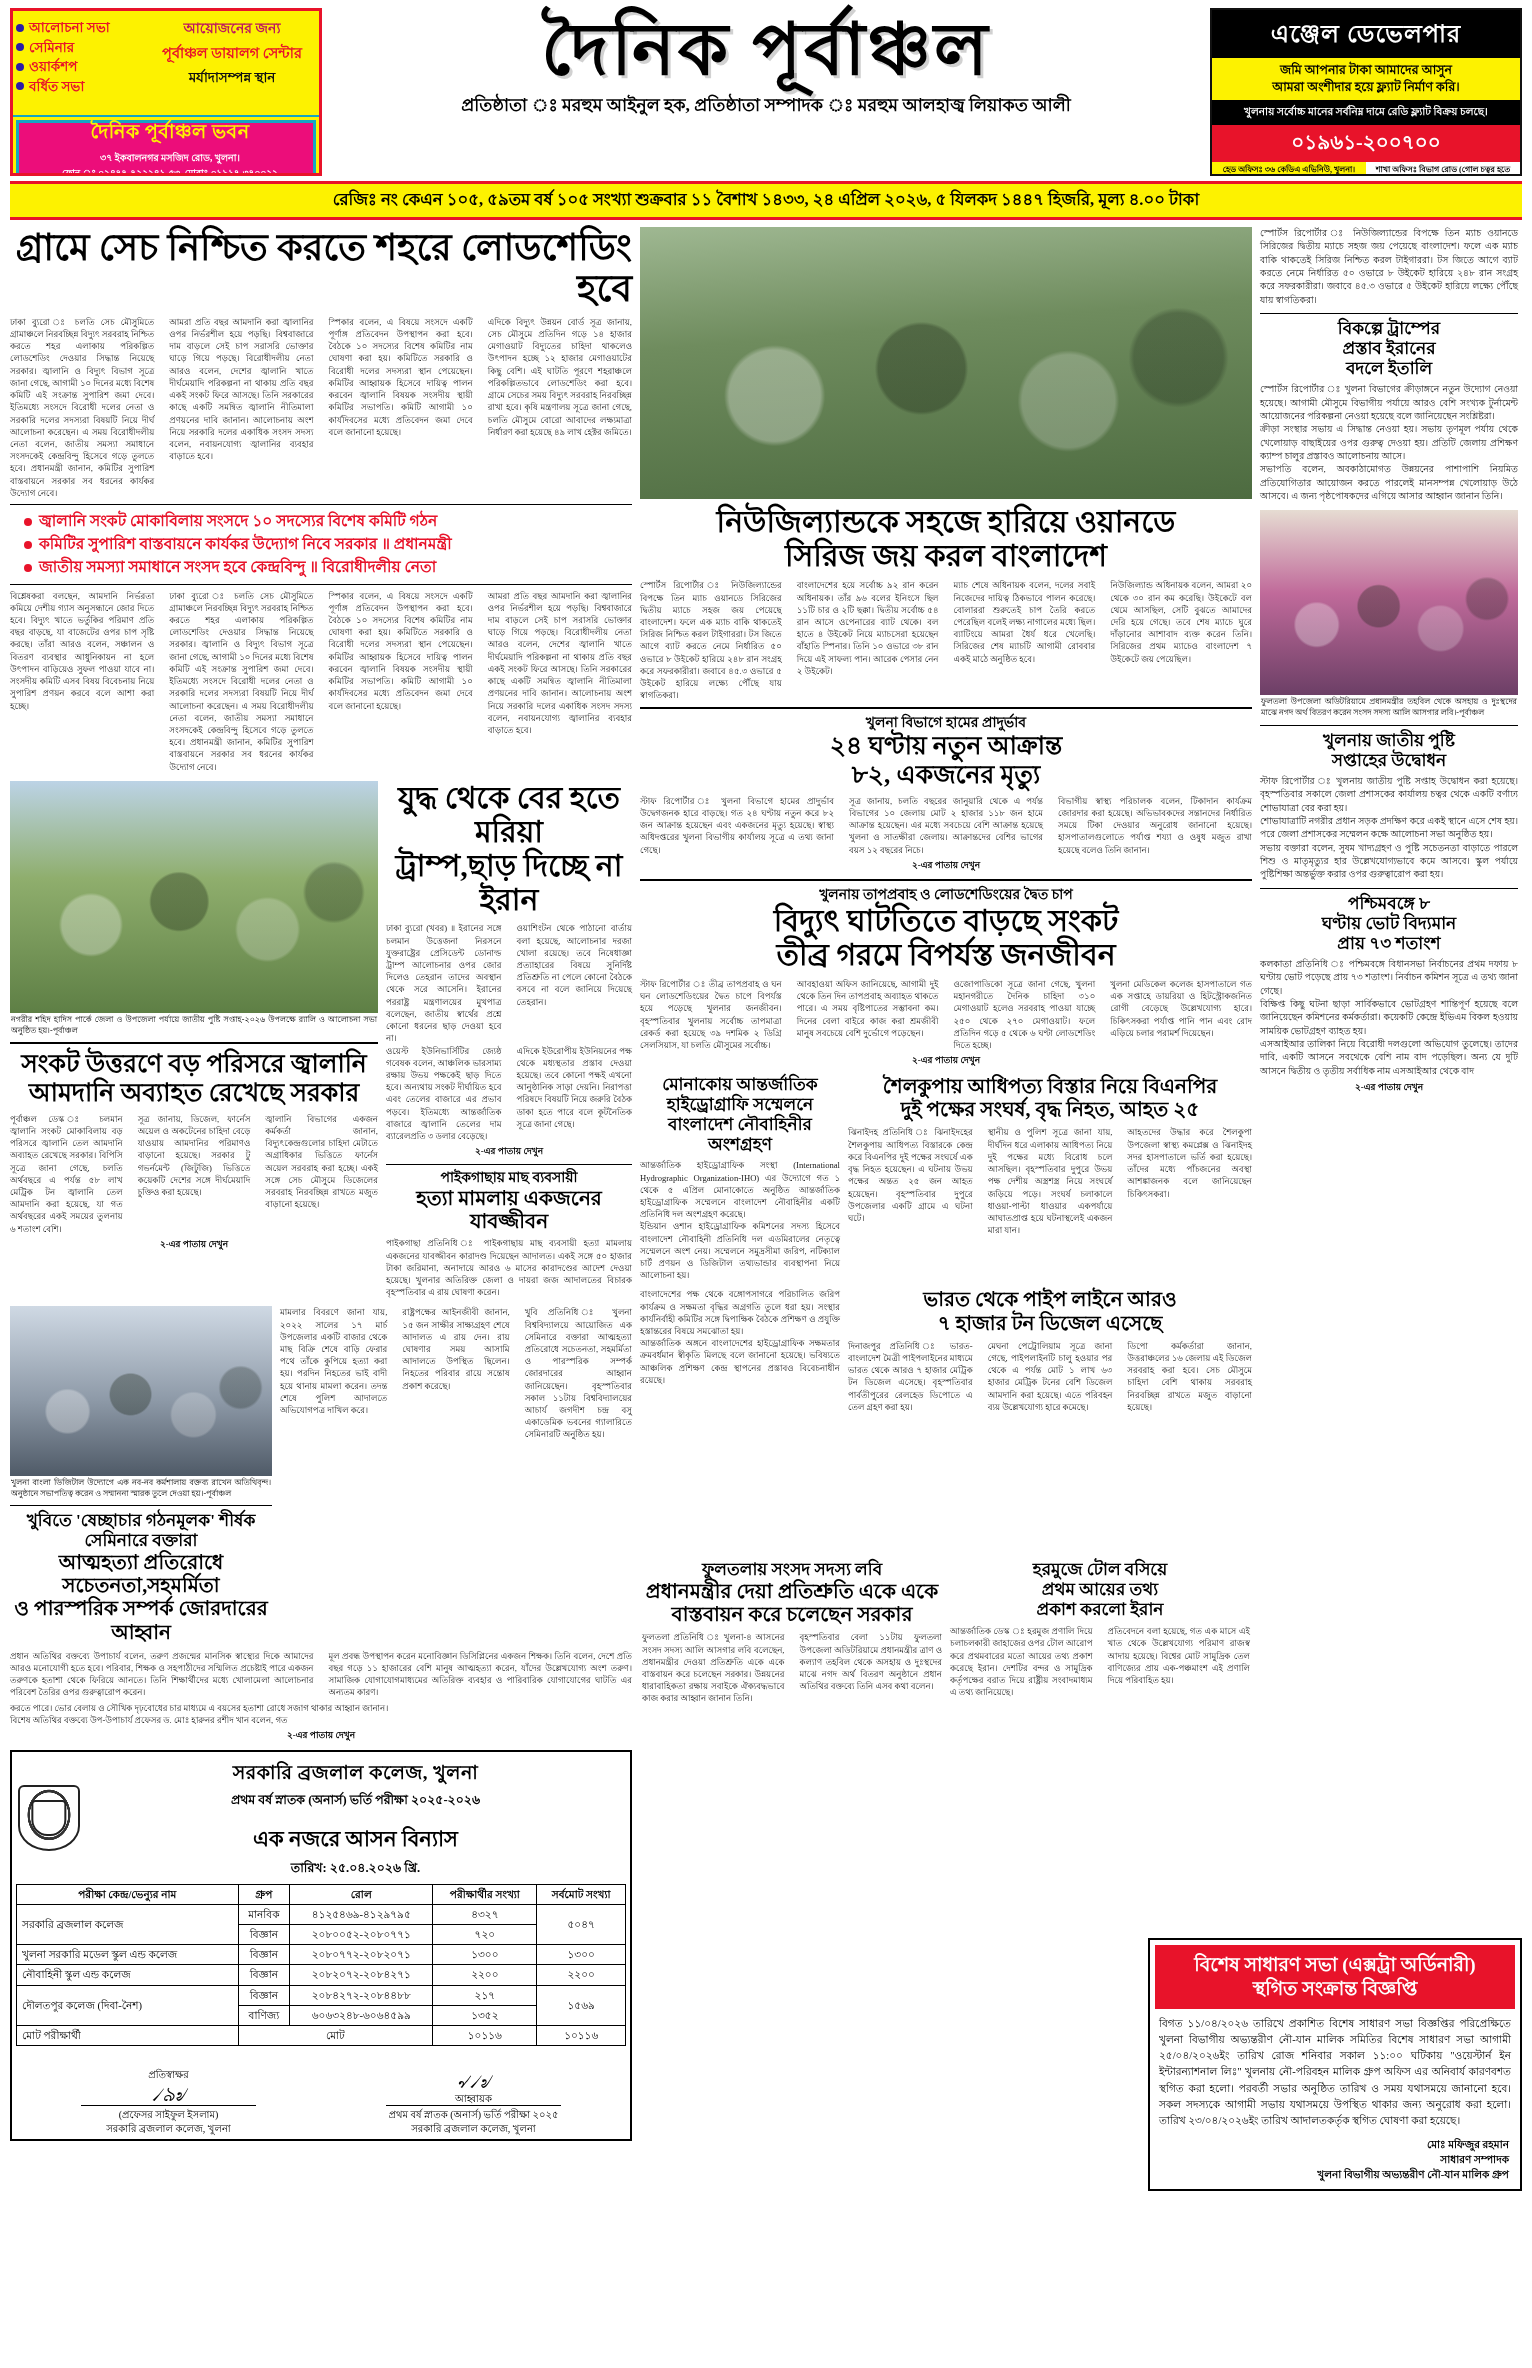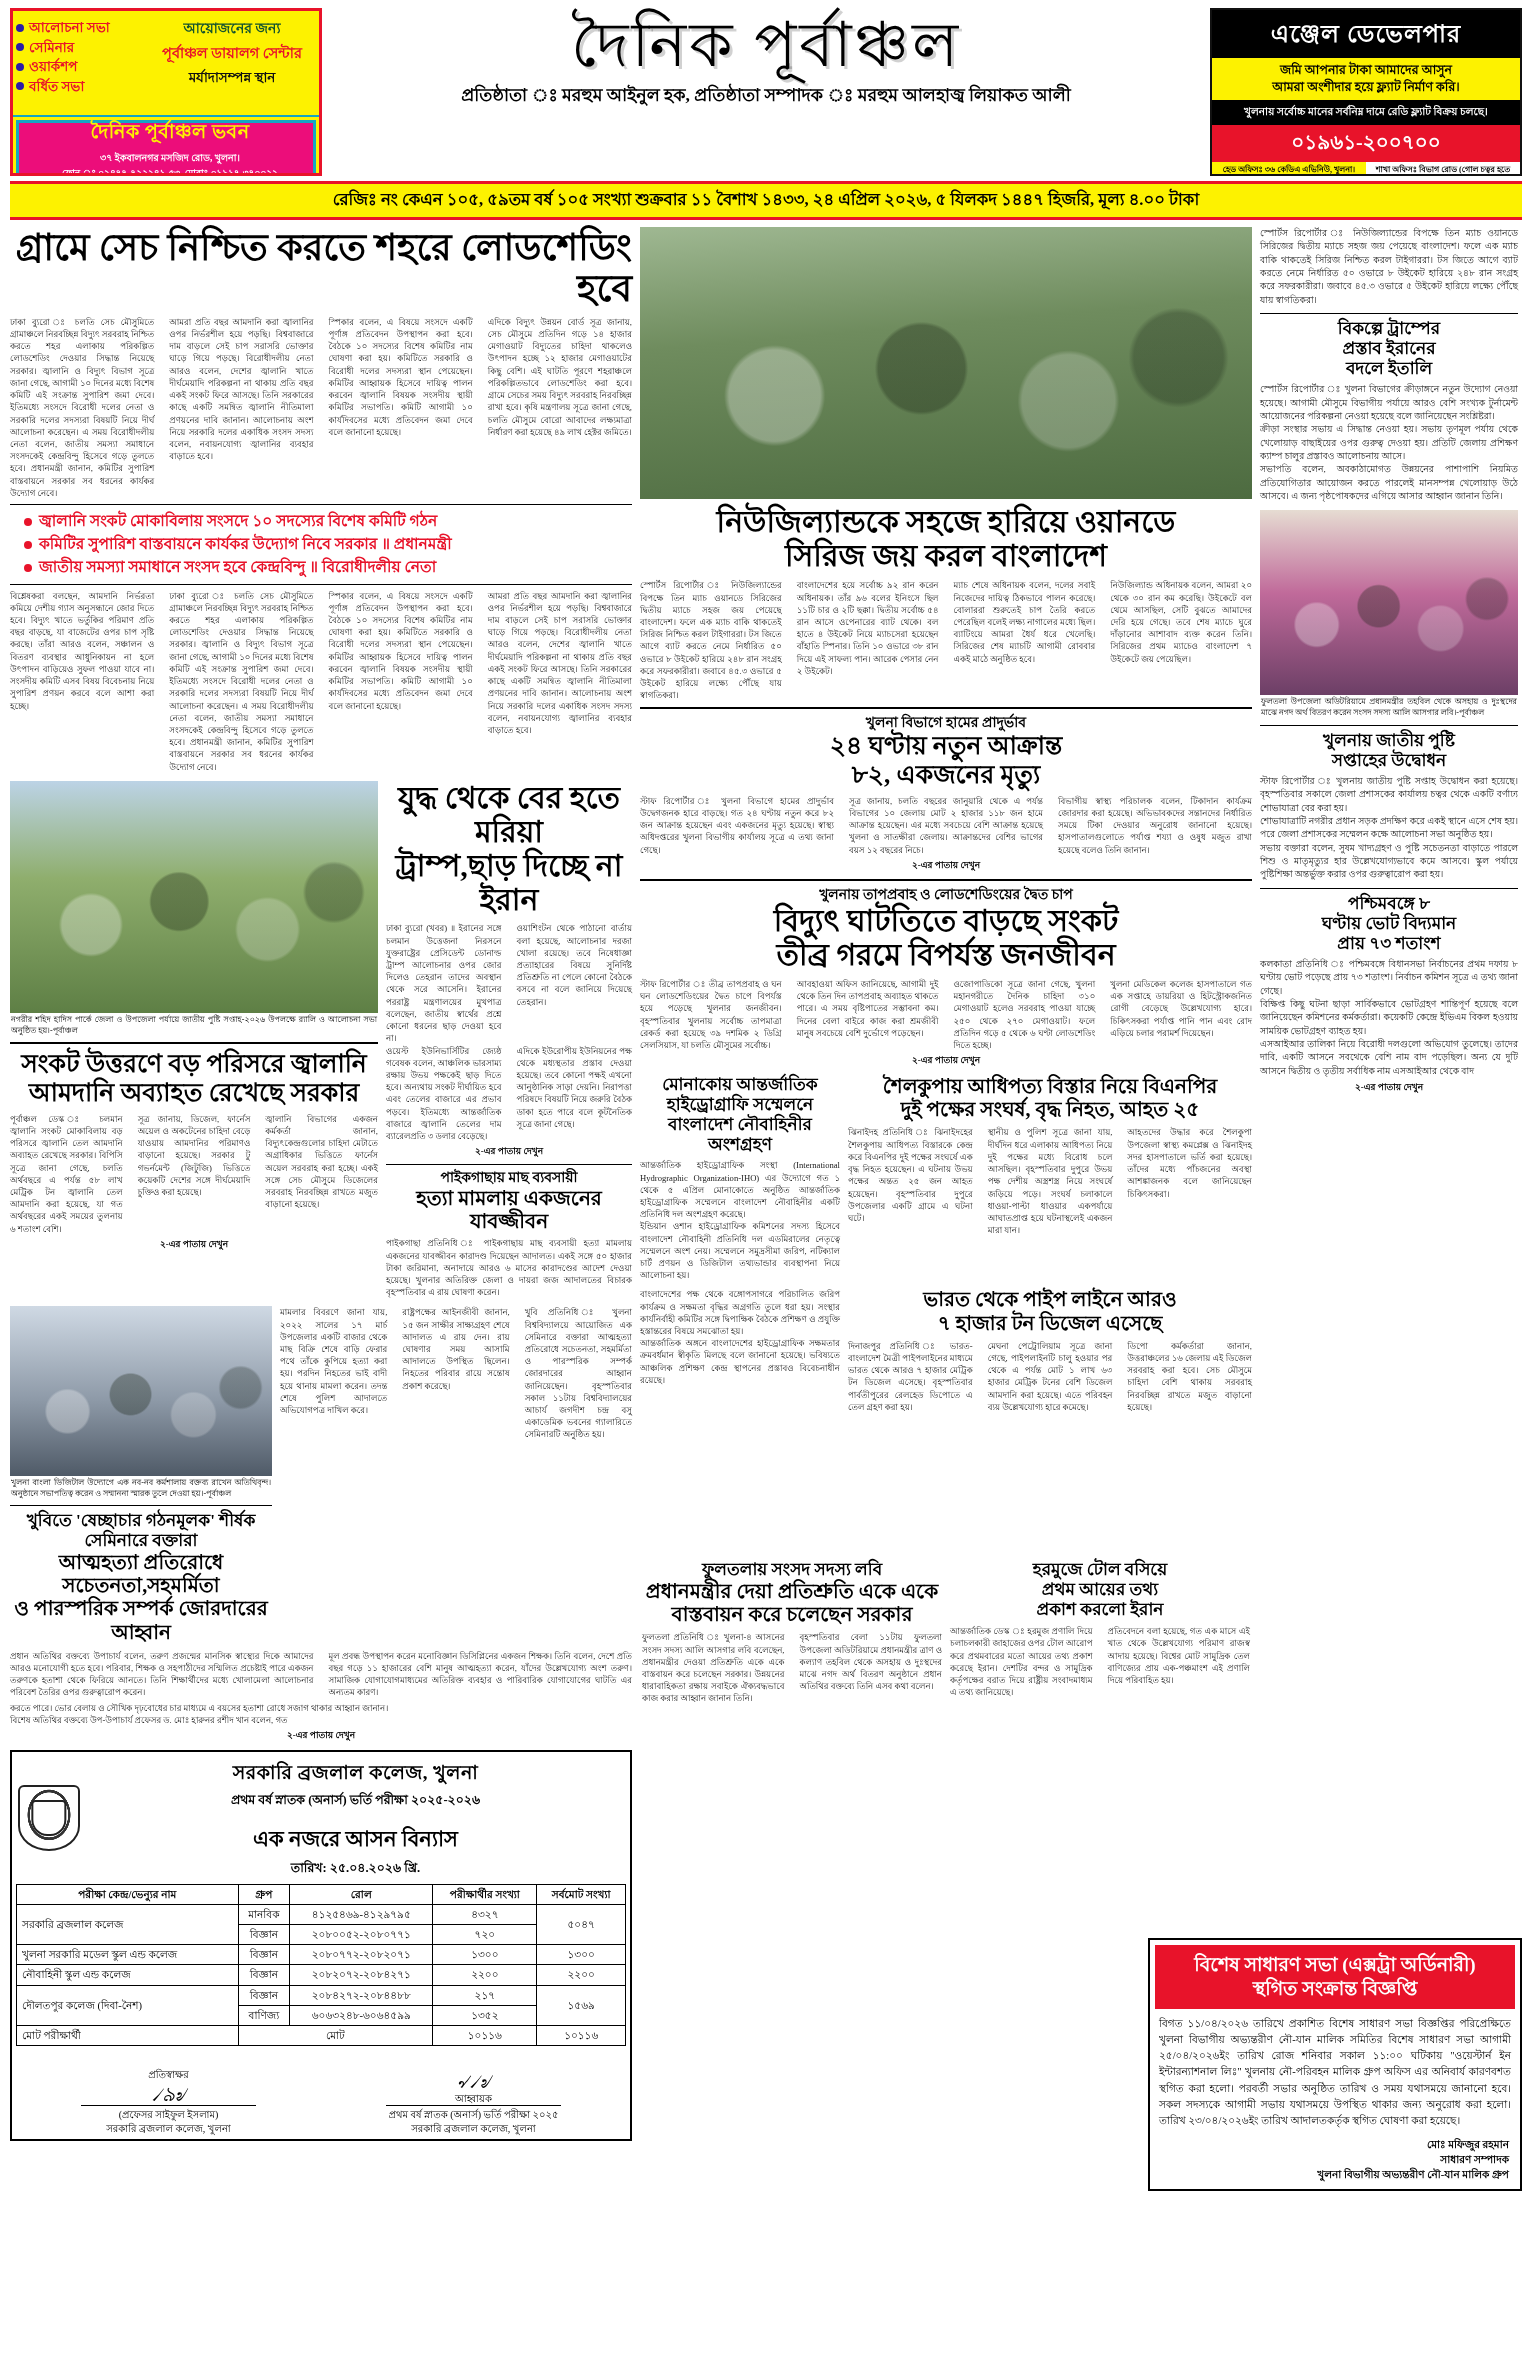--- a/index.html
+++ b/index.html
@@ -18,35 +18,35 @@
   .ad-left {
     width:312px; border:3px solid #e8132a; background:#fdf200;
     display:flex; flex-direction:column; position:relative; overflow:hidden;
   }
   .ad-left-top { display:flex; flex:0 0 64%; padding:4px 3px; }
   .ad-bullets { width:44%; padding-top:3px; }
   .ad-bullet { display:flex; align-items:center; gap:5px; font-size:13.5px;
      color:#e8132a; font-weight:700; line-height:1.45; white-space:nowrap;}
   .dot { width:8px; height:8px; border-radius:50%; background:#2b1ca8; flex:0 0 8px; }
   .ad-right-txt { width:56%; text-align:center; padding-top:2px; }
-  .ad-r1 { font-size:14px; color:#14532d; font-weight:700; }
+  .ad-r1 { font-size:14px; color:#be185d; font-weight:700; }
   .ad-r2 { font-size:14.5px; color:#e8132a; font-weight:700; margin:1px 0; }
   .ad-r3 { font-size:13.5px; color:#111; font-weight:700; }
   .ad-left-bot { flex:1; border-top:2px solid #15a6c4; background:#ec0d7a;
      display:flex; flex-direction:column; align-items:center; justify-content:center;
      box-shadow: inset 0 0 0 3px #fdf200, inset 0 0 0 6px #15a6c4; padding-left: 8px; }
   .ad-bot-t1 { font-size:19px; color:#fdf200; font-weight:800; letter-spacing:.5px; }
   .ad-bot-t2 { font-size:9.5px; color:#fff; font-weight:700; margin-top:2px; }
   .ad-bot-t3 { font-size:9px; color:#fff; font-weight:700; }
 
   .title-block { flex:1; display:flex; flex-direction:column; align-items:center;
      justify-content:flex-start; padding-top:6px; }
   .paper-title {
     font-family:"Liberation Serif", serif;
-    font-size:62px; font-weight:400; line-height:1.02; letter-spacing:3px;
+    font-size:72px; font-weight:700; line-height:1.02; letter-spacing:3px;
     text-shadow: 3px 3px 0 rgba(0,0,0,.18);
     white-space:nowrap;
   }
   .founder-line { font-size:17.5px; font-weight:700; margin-top:5px; white-space:nowrap; }
 
   .ad-right {
     width:312px; border:2px solid #111; display:flex; flex-direction:column;
     background:#000; overflow:hidden;
   }
   .adr-1 { background:#000; color:#fff; font-size:24px; font-weight:900;

